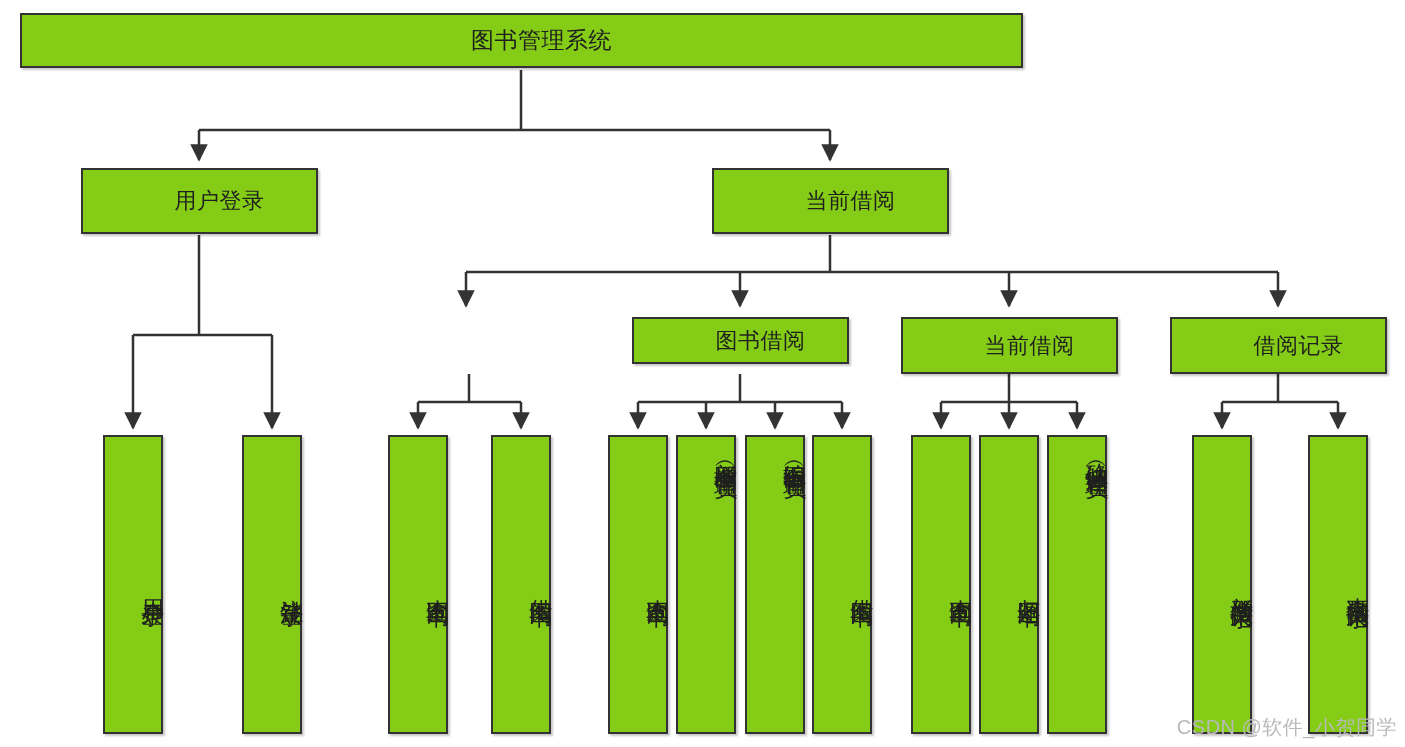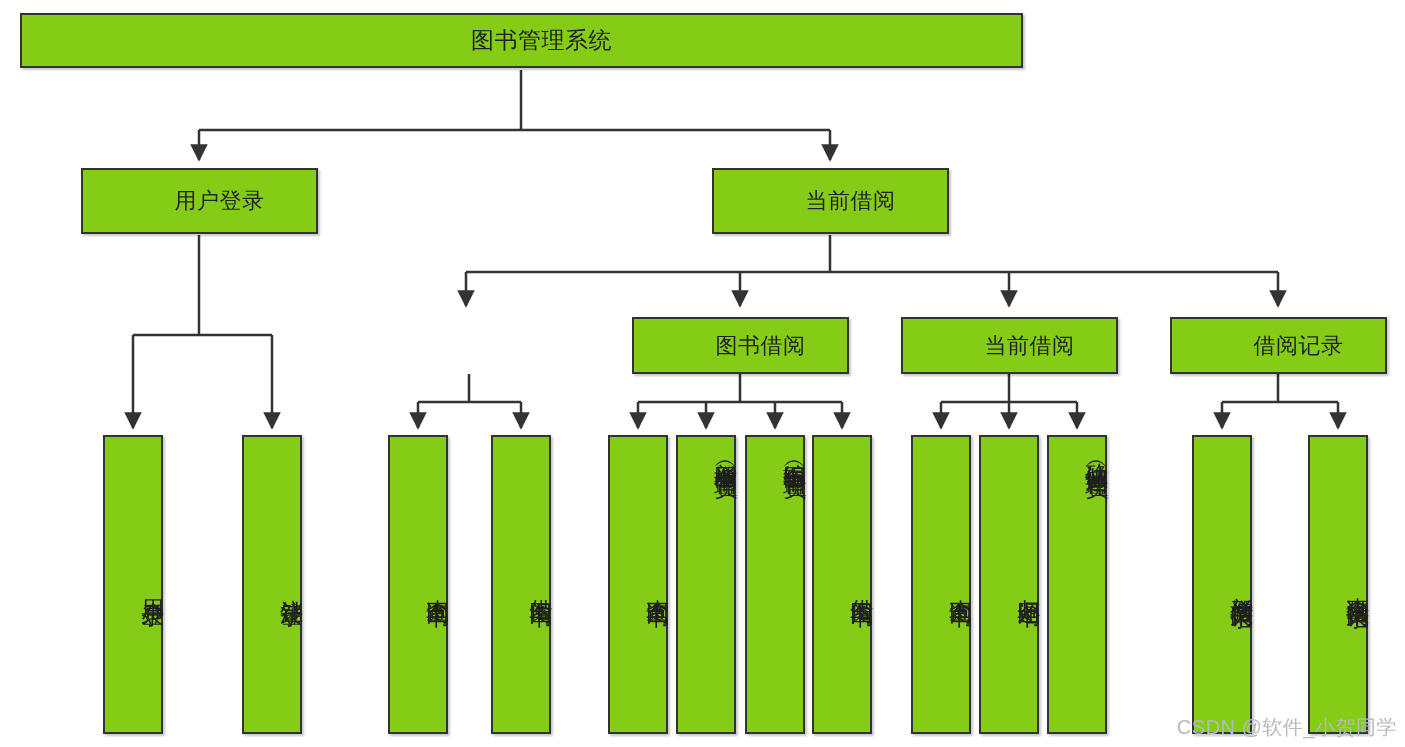--- a/index.html
+++ b/index.html
@@ -135,21 +135,21 @@
     <span class="lbl">图书管理系统</span>
   </div>
 
   <div class="node" style="left:81px; top:168px; width:237px; height:66px;">
     <span class="lbl">用户登录</span>
   </div>
   <div class="node" style="left:712px; top:168px; width:237px; height:66px;">
     <span class="lbl">当前借阅</span>
   </div>
 
-  <div class="node" style="left:632px; top:317px; width:217px; height:57px;">
+  <div class="node" style="left:632px; top:317px; width:217px; height:47px;">
     <span class="lbl">图书借阅</span>
   </div>
   <div class="node" style="left:1170px; top:317px; width:217px; height:57px;">
     <span class="lbl">借阅记录</span>
   </div>
   <div class="node" style="left:901px; top:317px; width:217px; height:57px;">
     <span class="lbl">当前借阅</span>
   </div>
 
   <div class="node vert mid" style="left:103px; top:435px; width:60px; height:299px;">

